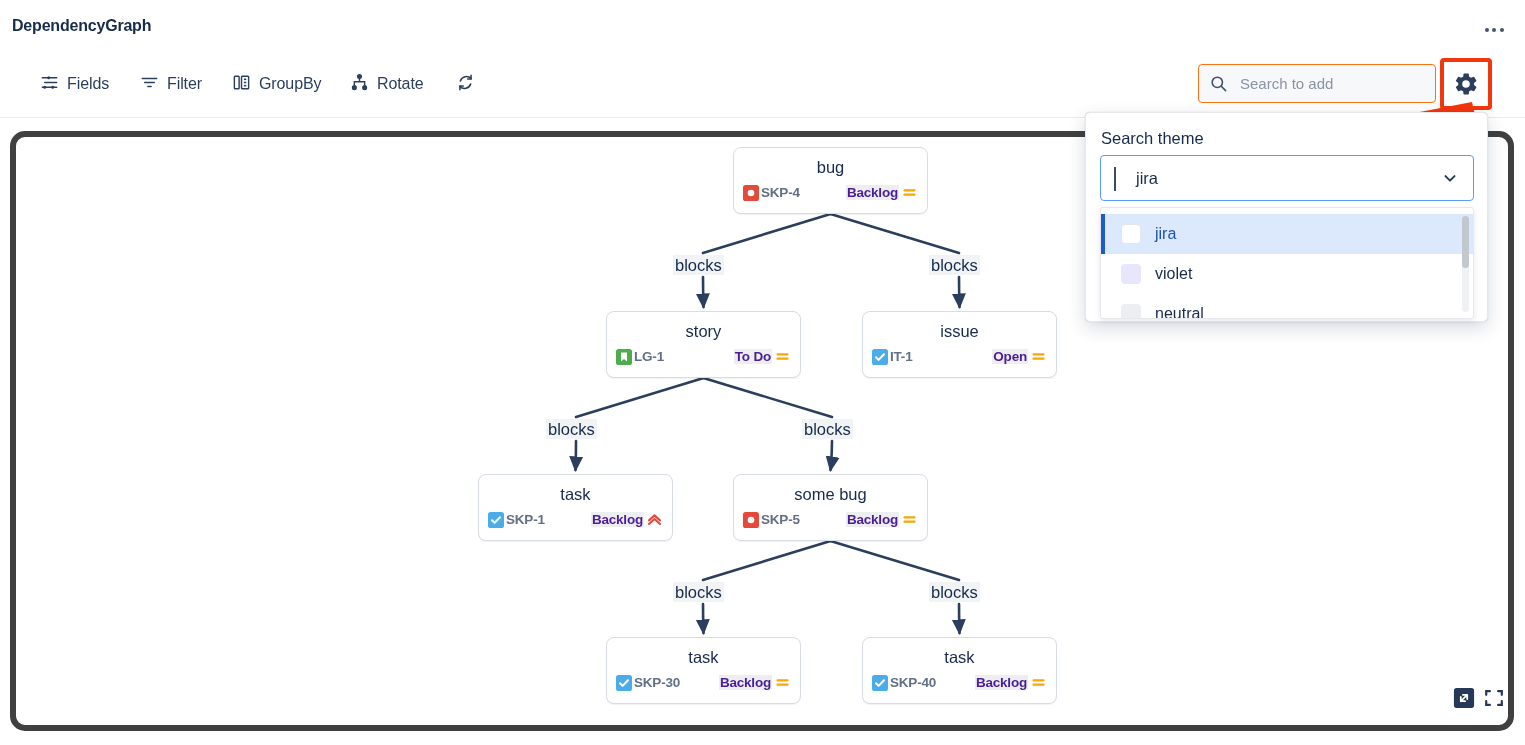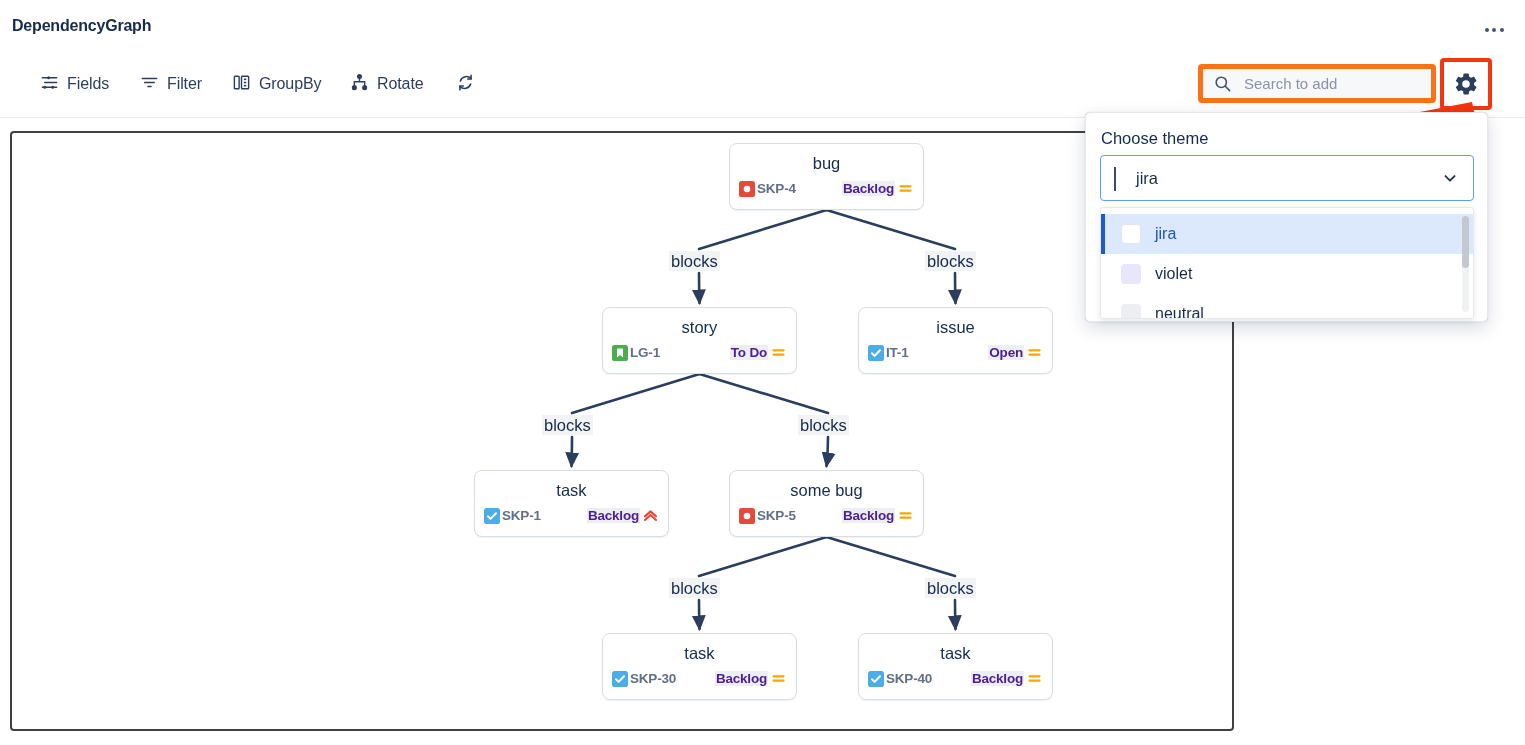--- a/index.html
+++ b/index.html
@@ -40,21 +40,21 @@
     font-size: 16px; color: #2c3e5d; cursor: pointer;
     user-select: none;
   }
   .tb-btn .lbl { font-weight: 500; letter-spacing: -0.1px; }
 
   
   .search-wrap {
     position: absolute; left: 1198px; top: 64px;
     width: 238px; height: 39px;
     background: #f7f8f9;
-    border: 5px solid #f97316;
+    border: 1px solid #f97316;
     border-radius: 4px;
     display: flex; align-items: center;
     padding-left: 10px;
   }
   .search-wrap .s-icon { flex: 0 0 auto; display:flex; align-items:center; }
   .search-input {
     border: none; outline: none; background: transparent;
     font-family: "Liberation Sans", sans-serif;
     font-size: 15px; color: #172b4d;
     margin-left: 10px; width: 185px; height: 30px;
@@ -74,24 +74,24 @@
 
   
   .divider {
     position: absolute; left: 0; top: 117px; width: 1525px; height: 1px;
     background: #e9ebee;
   }
 
   
   .canvas {
     position: absolute; left: 10px; top: 131px;
-    width: 1224px; height: 600px;
-    background: #ffffff;
-    border: 2px solid #404040;
-    border-radius: 4px;
+    width: 1504px; height: 600px;
+    background: #ffffff;
+    border: 6px solid #404040;
+    border-radius: 15px;
     overflow: hidden;
   }
   .edges-svg { position: absolute; left: 0; top: 0; width: 1504px; height: 600px; }
 
   
   .node {
     position: absolute;
     background: #ffffff;
     border: 1px solid #d8dce3;
     border-radius: 8px;
@@ -526,21 +526,21 @@
       <svg width="22" height="22" viewBox="0 0 24 24" fill="none" stroke="#253858" stroke-width="2.4" stroke-linecap="round">
         <path d="M3.5 8.5 V4.5 H7.5"></path>
           <path d="M16.5 4.5 H20.5 V8.5"></path>
         <path d="M20.5 15.5 V19.5 H16.5"></path>
           <path d="M7.5 19.5 H3.5 V15.5"></path>
       </svg>
     </div>
   </div>
 
   <div class="theme-pop">
-    <div class="theme-label">Choose theme</div>
+    <div class="theme-label">Search theme</div>
 
     <div class="theme-select">
       <span class="caret-blink"></span>
       <span class="theme-value">jira</span>
       <span class="theme-chev">
         <svg width="18" height="18" viewBox="0 0 24 24" fill="none" stroke="#253858" stroke-width="2.6" stroke-linecap="round" stroke-linejoin="round">
           <polyline points="6,9.5 12,15.5 18,9.5"></polyline>
         </svg>
       </span>
     </div>

